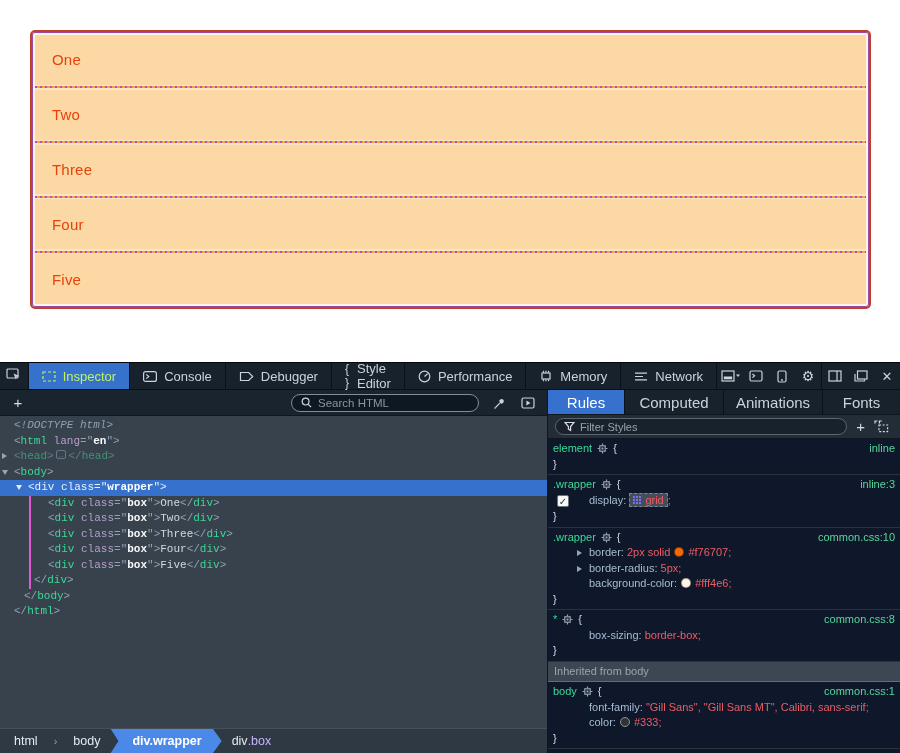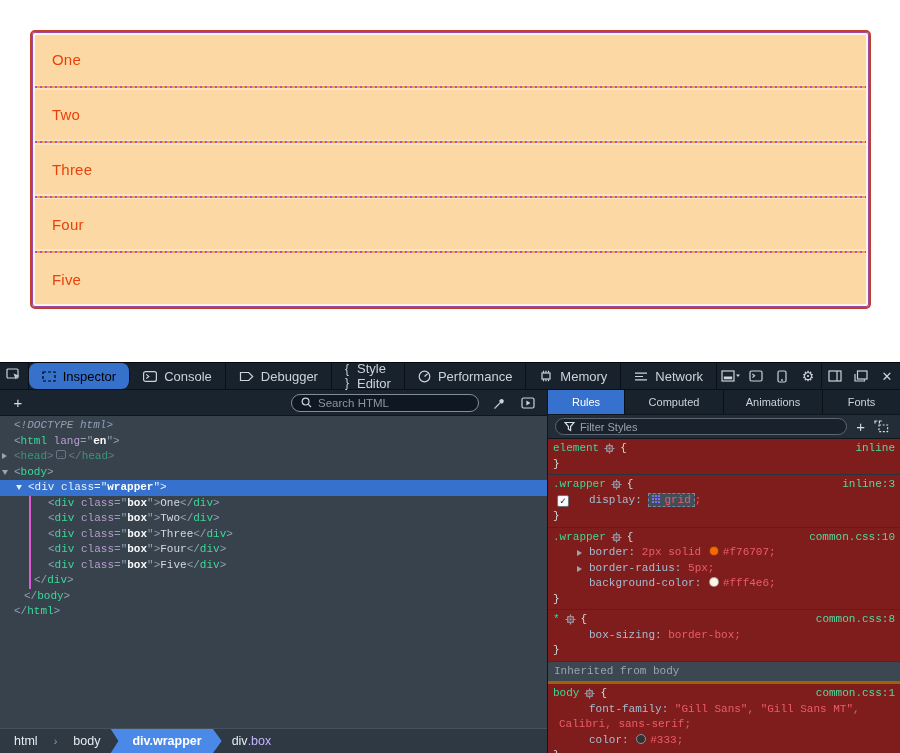--- a/index.html
+++ b/index.html
@@ -24,21 +24,21 @@
     background-size:100% 2px; background-position:center; background-repeat:no-repeat;
   }
 
   
   .devtools { position:absolute; top:362px; left:0; width:900px; height:391px; background:#38424d; color:#d3d9de; border-top:1px solid #05080c; display:flex; flex-direction:column; }
 
   
   .dt-tabbar { height:27px; flex:none; background:#18222d; border-bottom:1px solid #0b1017; display:flex; align-items:stretch; font-size:13px; color:#ccd2d8; }
   .pick-btn { width:34px; display:flex; align-items:center; justify-content:center; border-right:1px solid #0b1017; color:#ccd2d8; }
   .dt-tab { display:flex; align-items:center; gap:7px; padding:0 13px; border-right:1px solid #0b1017; cursor:default; }
-  .dt-tab.active { background:#3672cc; color:#000000;border-radius:8px; }
+  .dt-tab.active { background:#3672cc; color:#bef264; }
   .dt-tab .ticon { display:flex; align-items:center; }
   .dt-right { margin-left:auto; display:flex; align-items:center; }
   .dt-iconbtn { width:26px; height:27px; display:flex; align-items:center; justify-content:center; color:#ccd2d8; }
   .dt-sep { width:1px; height:27px; background:#0b1017; }
   .glyph { font-size:13px; line-height:1; }
 
   
   .dt-main { flex:1; display:flex; min-height:0; }
 
   
@@ -70,50 +70,50 @@
 
   
   .crumbs { height:25px; flex:none; background:#2f3944; border-top:1px solid #46505b; display:flex; align-items:center; font-size:12.5px; color:#e6ebf0; overflow:hidden; }
   .crumb { padding:0 14px; height:25px; display:flex; align-items:center; white-space:nowrap; }
   .crumb.selected { background:#4a89e8; color:#fff; font-weight:bold; clip-path:polygon(0 0, calc(100% - 9px) 0, 100% 50%, calc(100% - 9px) 100%, 0 100%, 8px 50%); padding:0 20px 0 22px; margin:0 -4px; }
   .crumb .cls-dim { color:#c4b5fd; font-weight:normal; }
   .crumb-sep { color:#8fa1b2; font-size:11px; padding:0 2px; }
 
   
   .sidebar { flex:1; display:flex; flex-direction:column; min-width:0; }
-  .side-tabs { height:25px; flex:none; background:#18222d; border-bottom:1px solid #10161d; display:flex; font-size:11px; color:#ccd2d8; }
+  .side-tabs { height:25px; flex:none; background:#18222d; border-bottom:1px solid #10161d; display:flex; font-size:15px; color:#ccd2d8; }
   .side-tab { display:flex; align-items:center; justify-content:center; border-right:1px solid #0b1017; flex:1; }
   .side-tab:last-child { border-right:none; }
   .side-tab.active { background:#3571cd; color:#fff; }
   .filter-row { height:24px; flex:none; background:#232d38; border-bottom:1px solid #10161d; display:flex; align-items:center; padding:0 7px; gap:9px; }
   .filter-pill { flex:1; height:17px; border:1px solid #5a6672; border-radius:9px; background:#19222c; display:flex; align-items:center; gap:5px; padding:0 8px; color:#98a2ad; font-size:11px; }
   .fr-btn { color:#d7dde3; display:flex; align-items:center; }
   .fr-plus { font-size:15px; }
 
   
-  .rules { flex:1; font-family:Liberation Mono, monospace; font-size:11px; line-height:15.5px; overflow:hidden; background:#7f1d1d; }
+  .rules { flex:1; font-family:Liberation Sans, sans-serif; font-size:11px; line-height:15.5px; overflow:hidden; background:#0f172a; }
   .rule { border-bottom:1px solid #2a333d; padding:2px 5px; }
   .sel-line { display:flex; align-items:center; white-space:pre; }
   .sel-name { color:#3bd998; }
   .sel-icon { color:#97a4b1; margin:0 5px; display:flex; }
   .brace { color:#d3d9de; }
   .src-link { margin-left:auto; color:#58d79c; }
   .prop { position:relative; padding-left:36px; white-space:pre; }
   .prop.wrap { white-space:normal; padding-left:6px; text-indent:30px; }
   .prop .chk { position:absolute; left:4px; top:2px; width:12px; height:12px; background:#f9f9fa; border:1px solid #6a7580; border-radius:2px; color:#1e2a36; font-size:10px; line-height:11px; text-align:center; }
   .prop .parrow { position:absolute; left:24px; top:5px; width:0; height:0; border-top:3.5px solid transparent; border-bottom:3.5px solid transparent; border-left:5px solid #9aa5b0; }
   .pname { color:#a6bcd2; }
   .punc { color:#a6bcd2; }
   .pval { color:#ee5c66; }
   .swatch { display:inline-block; width:10px; height:10px; border-radius:50%; vertical-align:-1px; margin:0 4px 0 1px; border:1px solid rgba(0,0,0,.45); }
   .swatch.light { border-color:rgba(0,0,0,.35); }
   .swatch.dark { background:#333; border-color:#8b949d; }
   .grid-token { background:#434e5a; border:1px dashed #7a8794; padding:0 3px; color:#ee5c66; }
   .grid-ic { display:inline-block; vertical-align:-1px; margin-right:3px; }
-  .inherit-hd { background:#3d4751; color:#98a4af; padding:2px 6px; border-bottom:3px solid #a16207; }
+  .inherit-hd { background:#3d4751; color:#98a4af; padding:2px 6px; border-bottom:1px solid #a16207; }
 </style>
 </head>
 <body>
 <div id="stage">
 
 <div class="page">
   <div class="wrapper-box" id="wrapperBox">
         <div class="page-box">One</div>
         <div class="grid-gap"></div>
         <div class="page-box">Two</div>

